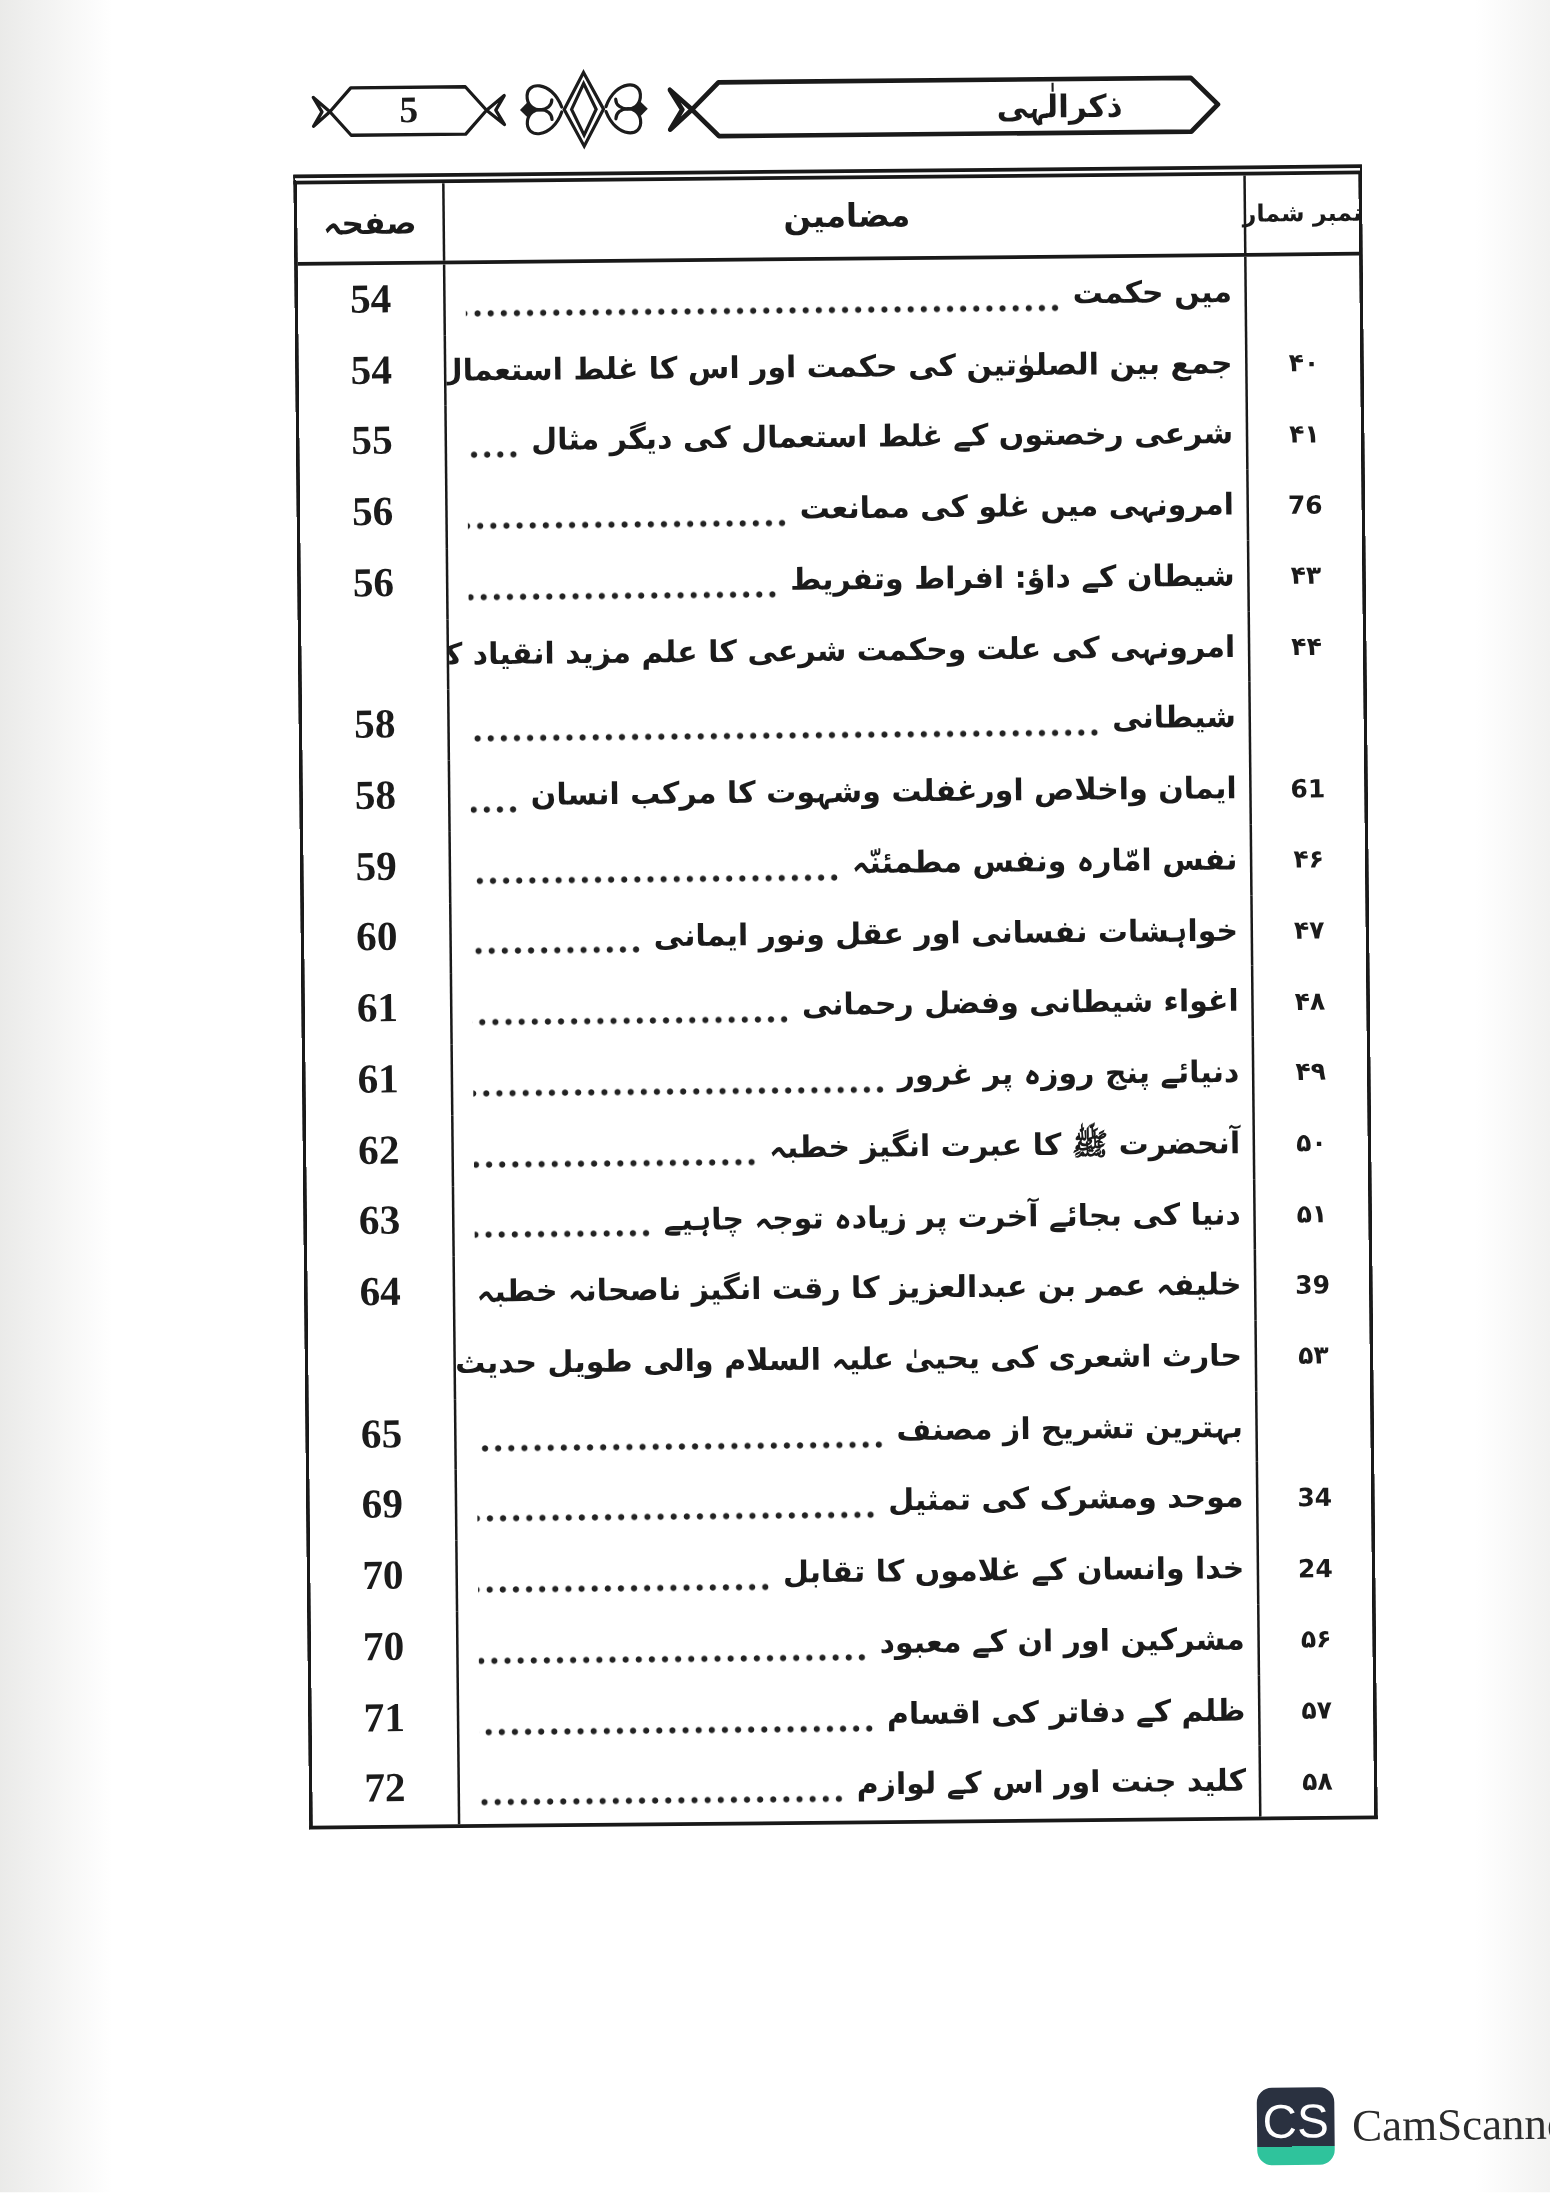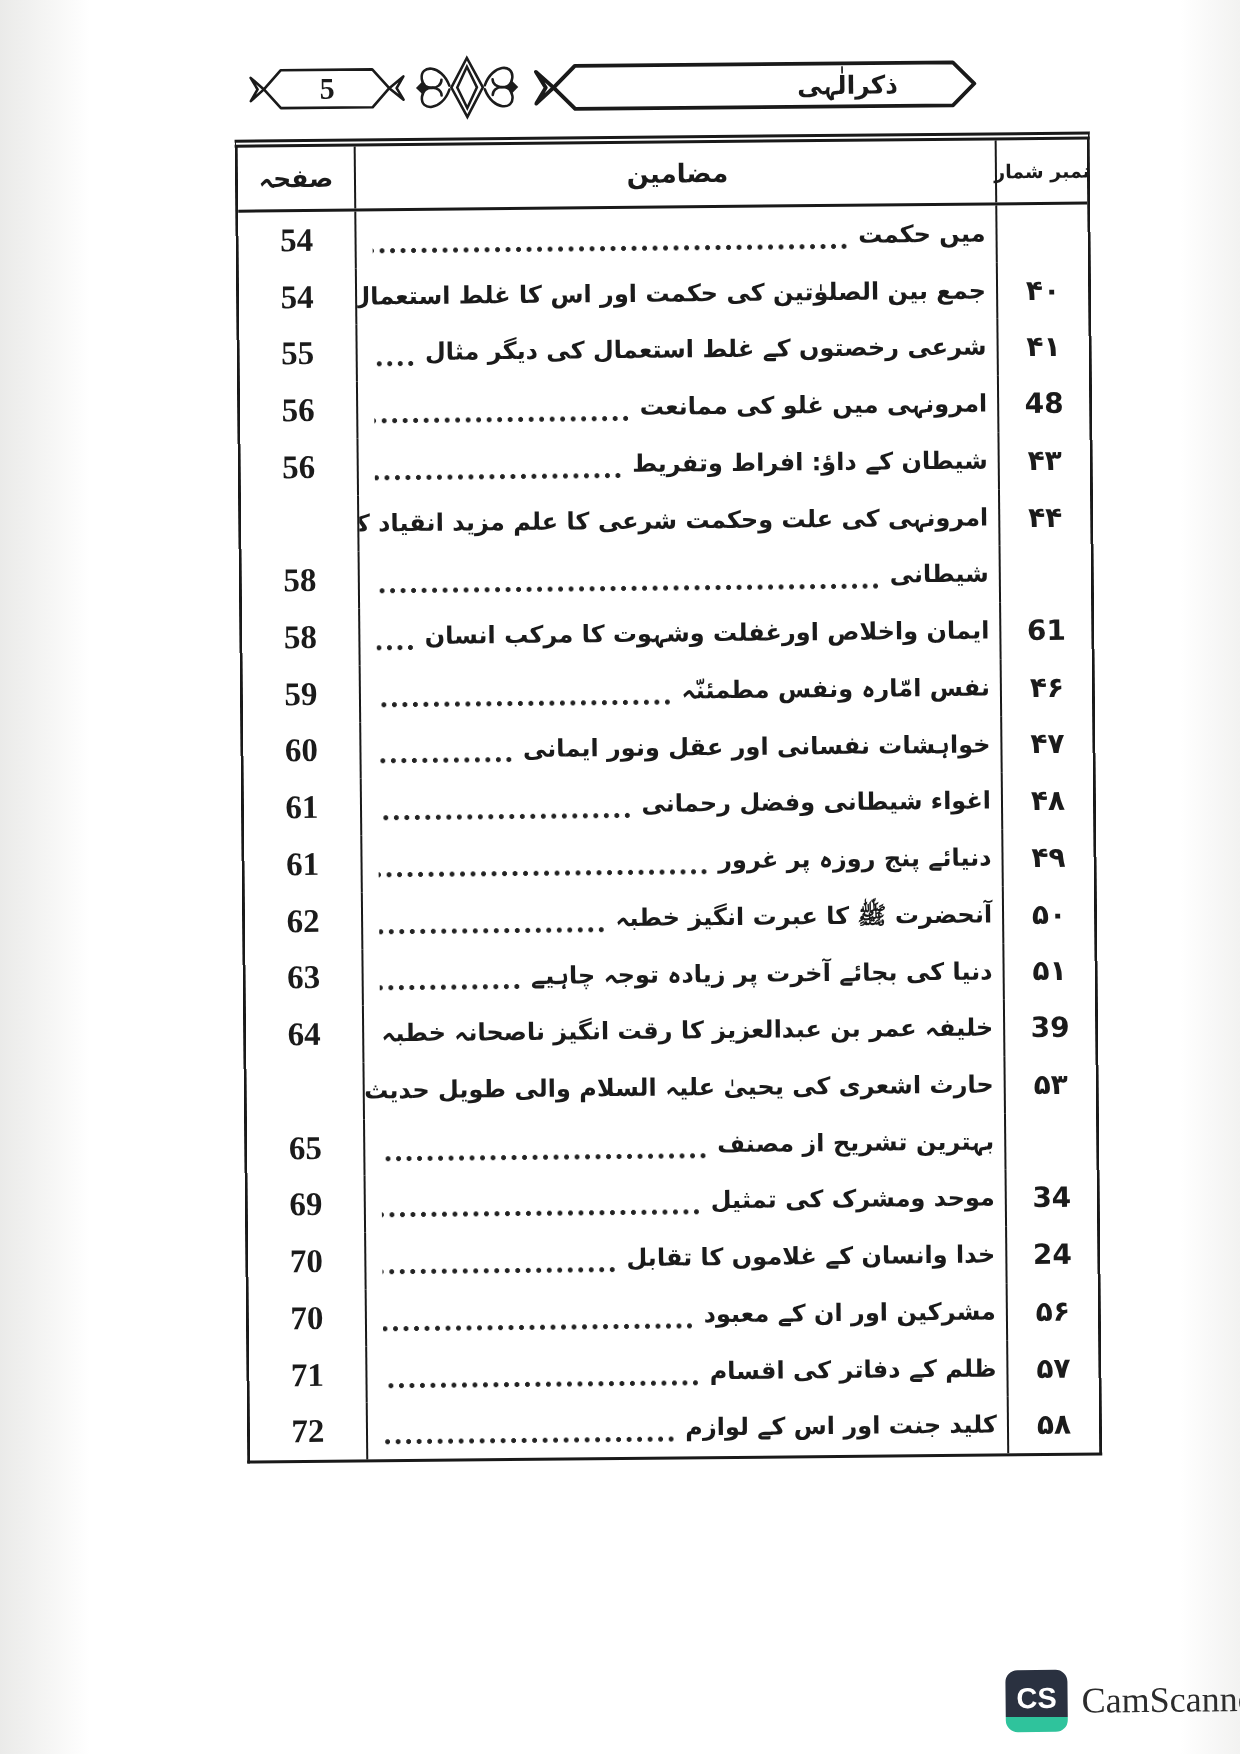--- a/index.html
+++ b/index.html
@@ -46,21 +46,21 @@
   .toc-body{flex:1 1 auto;display:flex;flex-direction:column;}
   .row{flex:1 1 0;display:flex;min-height:0;}
   .cell-page{
     width:118px;flex:0 0 auto;border-right:2.5px solid #191919;
     display:flex;align-items:center;justify-content:center;
     font-family:"Liberation Serif", serif;font-weight:700;font-size:33px;box-sizing:border-box;
   }
   .cell-serial{
     width:92px;flex:0 0 auto;border-left:2.5px solid #191919;
     display:flex;align-items:center;justify-content:center;
-    font-size:28px;font-weight:700;box-sizing:border-box;
+    font-size:20px;font-weight:700;box-sizing:border-box;
   }
   .cell-content{
     flex:1 1 auto;min-width:0;display:flex;align-items:center;direction:rtl;
     padding:0 10px 0 14px;box-sizing:border-box;overflow:hidden;
   }
   .urdu-text{white-space:nowrap;font-size:24px;font-weight:700;line-height:1.2;}
   .dots{
     flex:1 1 auto;min-width:0;height:7px;margin:0 9px 0 2px;transform:translateY(11px);
     background-image:radial-gradient(circle, #222 2.1px, rgba(0,0,0,0) 2.8px);
     background-size:10.5px 7px;background-repeat:repeat-x;background-position:right center;
@@ -69,21 +69,21 @@
   .toc-header .urdu-text{font-size:26px;}
   .toc-header .cell-page{font-family:"DejaVu Sans",sans-serif;font-size:25px;}
   .toc-header .cell-serial{font-size:19px;white-space:nowrap;}
 
   
   .camscanner{position:absolute;left:996px;top:1674px;display:flex;align-items:center;gap:14px;}
   .cs-badge{
     width:62px;height:62px;border-radius:12px;flex:0 0 auto;
     background:linear-gradient(180deg,#2a3140 0%,#2a3140 76%,#2fc39c 76%,#2fc39c 100%);
     display:flex;align-items:center;justify-content:center;
-    color:#fff;font-family:"Liberation Sans",sans-serif;font-weight:700;font-size:29px;
+    color:#fff;font-family:"Liberation Sans",sans-serif;font-weight:400;font-size:38px;
     padding-bottom:6px;box-sizing:border-box;
   }
   .cs-wordmark{font-family:"Liberation Serif",serif;font-size:36px;color:#2c2c2c;}
 </style>
 </head>
 <body>
 
 <div class="scan">
 
   <div class="header-band">
@@ -159,21 +159,21 @@
             <div class="dots"></div>
           </div>
           <div class="cell-serial">۴۱</div>
         </div>
         <div class="row">
           <div class="cell-page">56</div>
           <div class="cell-content">
             <span class="urdu-text">امرونہی میں غلو کی ممانعت</span>
             <div class="dots"></div>
           </div>
-          <div class="cell-serial">48</div>
+          <div class="cell-serial">76</div>
         </div>
         <div class="row">
           <div class="cell-page">56</div>
           <div class="cell-content">
             <span class="urdu-text">شیطان کے داؤ: افراط وتفریط</span>
             <div class="dots"></div>
           </div>
           <div class="cell-serial">۴۳</div>
         </div>
         <div class="row">

